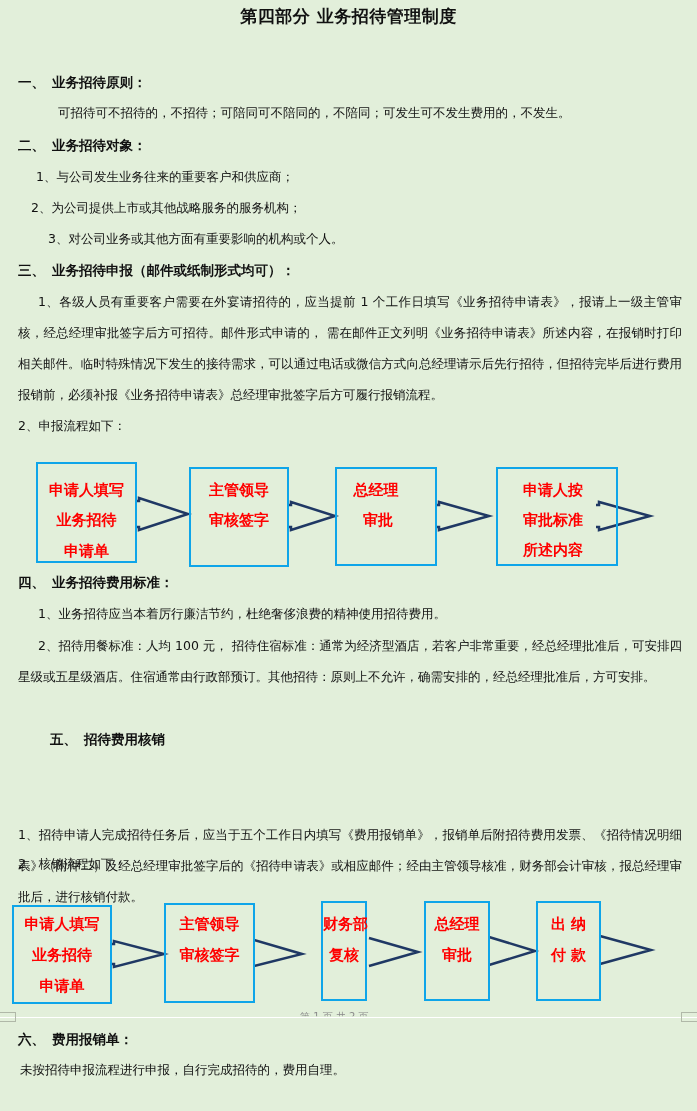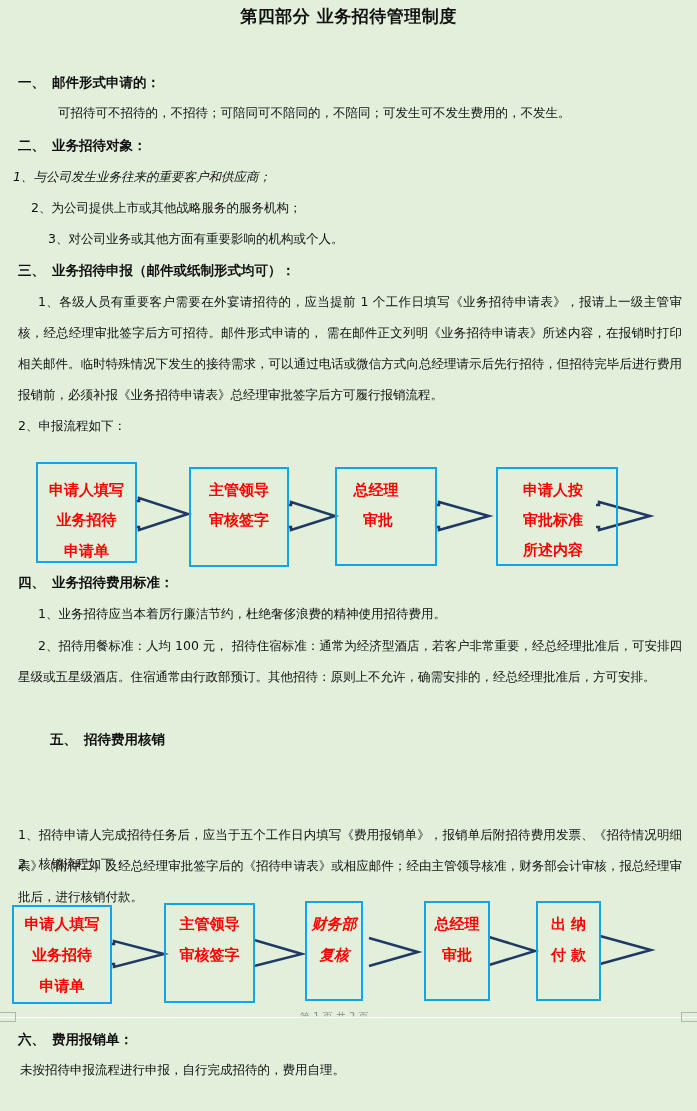--- a/index.html
+++ b/index.html
@@ -83,28 +83,28 @@
     color: #8a8a8a;
     clip-path: inset(0 0 55% 0);
   }
 </style>
 </head>
 <body>
 
 <div class="abs title">第四部分  业务招待管理制度</div>
 
 <div class="abs h" style="left:18px; top:74px;">
-  <span class="num">一、</span><span>邮件形式申请的：</span>
+  <span class="num">一、</span><span>业务招待原则：</span>
 </div>
 <div class="abs p" style="left:58px; top:105px;">可招待可不招待的，不招待；可陪同可不陪同的，不陪同；可发生可不发生费用的，不发生。</div>
 
 <div class="abs h" style="left:18px; top:137px;">
   <span class="num">二、</span><span>业务招待对象：</span>
 </div>
-<div class="abs p" style="left:13px; top:169px;font-style:italic;">1、与公司发生业务往来的重要客户和供应商；</div>
+<div class="abs p" style="left:36px; top:169px;">1、与公司发生业务往来的重要客户和供应商；</div>
 <div class="abs p" style="left:31px; top:200px;">2、为公司提供上市或其他战略服务的服务机构；</div>
 <div class="abs p" style="left:31px; top:231px;margin-left:17px;">3、对公司业务或其他方面有重要影响的机构或个人。</div>
 
 <div class="abs h" style="left:18px; top:262px;">
   <span class="num">三、</span><span>业务招待申报（邮件或纸制形式均可）：</span>
 </div>
 <div class="para" style="top:286px; text-indent:20px;">1、各级人员有重要客户需要在外宴请招待的，应当提前 1 个工作日填写《业务招待申请表》，报请上一级主管审核，经总经理审批签字后方可招待。邮件形式申请的， 需在邮件正文列明《业务招待申请表》所述内容，在报销时打印相关邮件。临时特殊情况下发生的接待需求，可以通过电话或微信方式向总经理请示后先行招待，但招待完毕后进行费用报销前，必须补报《业务招待申请表》总经理审批签字后方可履行报销流程。</div>
 <div class="abs p" style="left:18px; top:418px;">2、申报流程如下：</div>
 
 <div class="flow" style="top:0; height:0;">
@@ -163,21 +163,21 @@
 
 <div class="box" style="left:12px; top:905px; width:100px; height:99px;">
   <div class="t" style="top:8px;">申请人填写</div>
   <div class="t" style="top:39px;">业务招待</div>
   <div class="t" style="top:70px;">申请单</div>
 </div>
 <div class="box" style="left:164px; top:903px; width:91px; height:100px;">
   <div class="t" style="top:10px;">主管领导</div>
   <div class="t" style="top:41px;">审核签字</div>
 </div>
-<div class="box" style="left:305px; top:901px; width:58px; height:100px;font-style:italic;">
+<div class="box" style="left:321px; top:901px; width:46px; height:100px;">
   <div class="t" style="top:12px;">财务部</div>
   <div class="t" style="top:43px;">复核</div>
 </div>
 <div class="box" style="left:424px; top:901px; width:66px; height:100px;">
   <div class="t" style="top:12px;">总经理</div>
   <div class="t" style="top:43px;">审批</div>
 </div>
 <div class="box" style="left:536px; top:901px; width:65px; height:100px;">
   <div class="t" style="top:12px;">出 纳</div>
   <div class="t" style="top:43px;">付 款</div>

